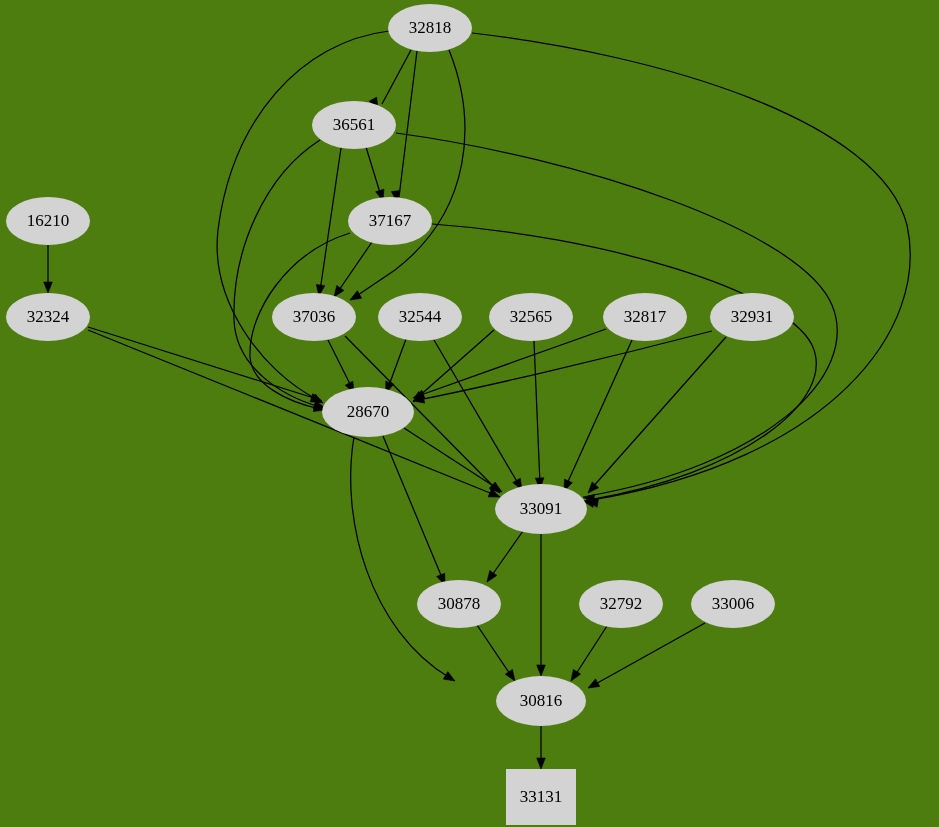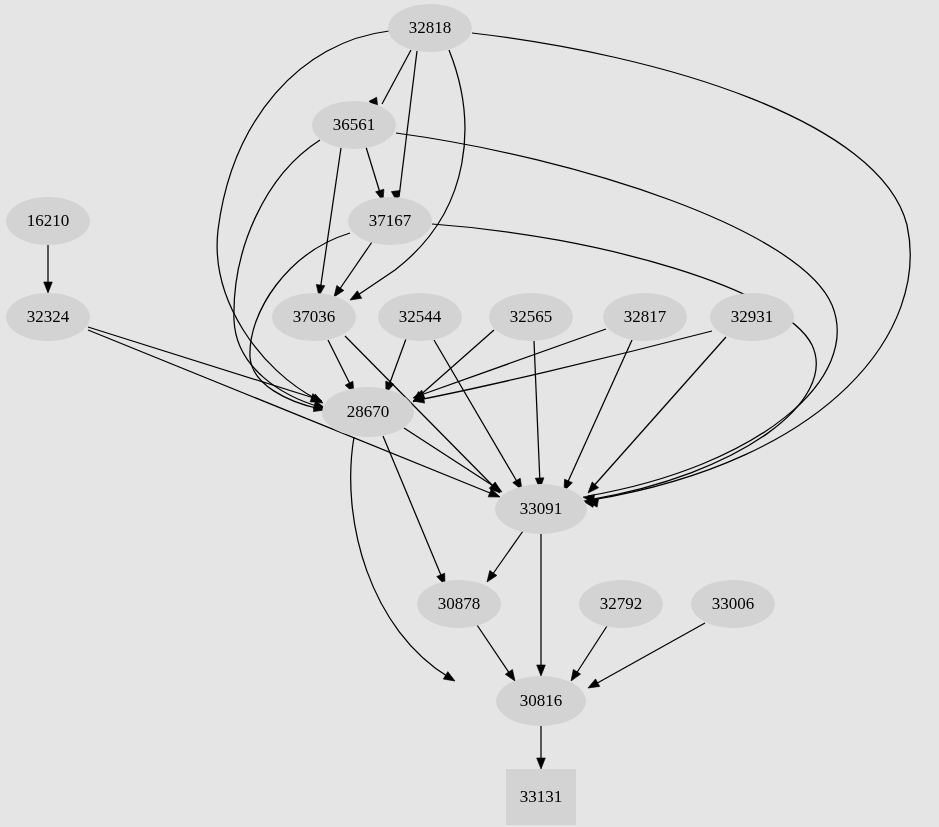--- a/index.html
+++ b/index.html
@@ -4,21 +4,21 @@
 <style>
   html, body {
     margin: 0;
     padding: 0;
     background: #ffffff;
   }
   #graph-root {
     position: relative;
     width: 939px;
     height: 827px;
-    background: #e5e5e5;
+    background: #4d7c0f;
     font-family: "Liberation Serif", "DejaVu Serif", serif;
     overflow: hidden;
   }
   svg#graph-canvas {
     display: block;
     width: 939px;
     height: 827px;
   }
   .node-shape {
     fill: #d3d3d3;

